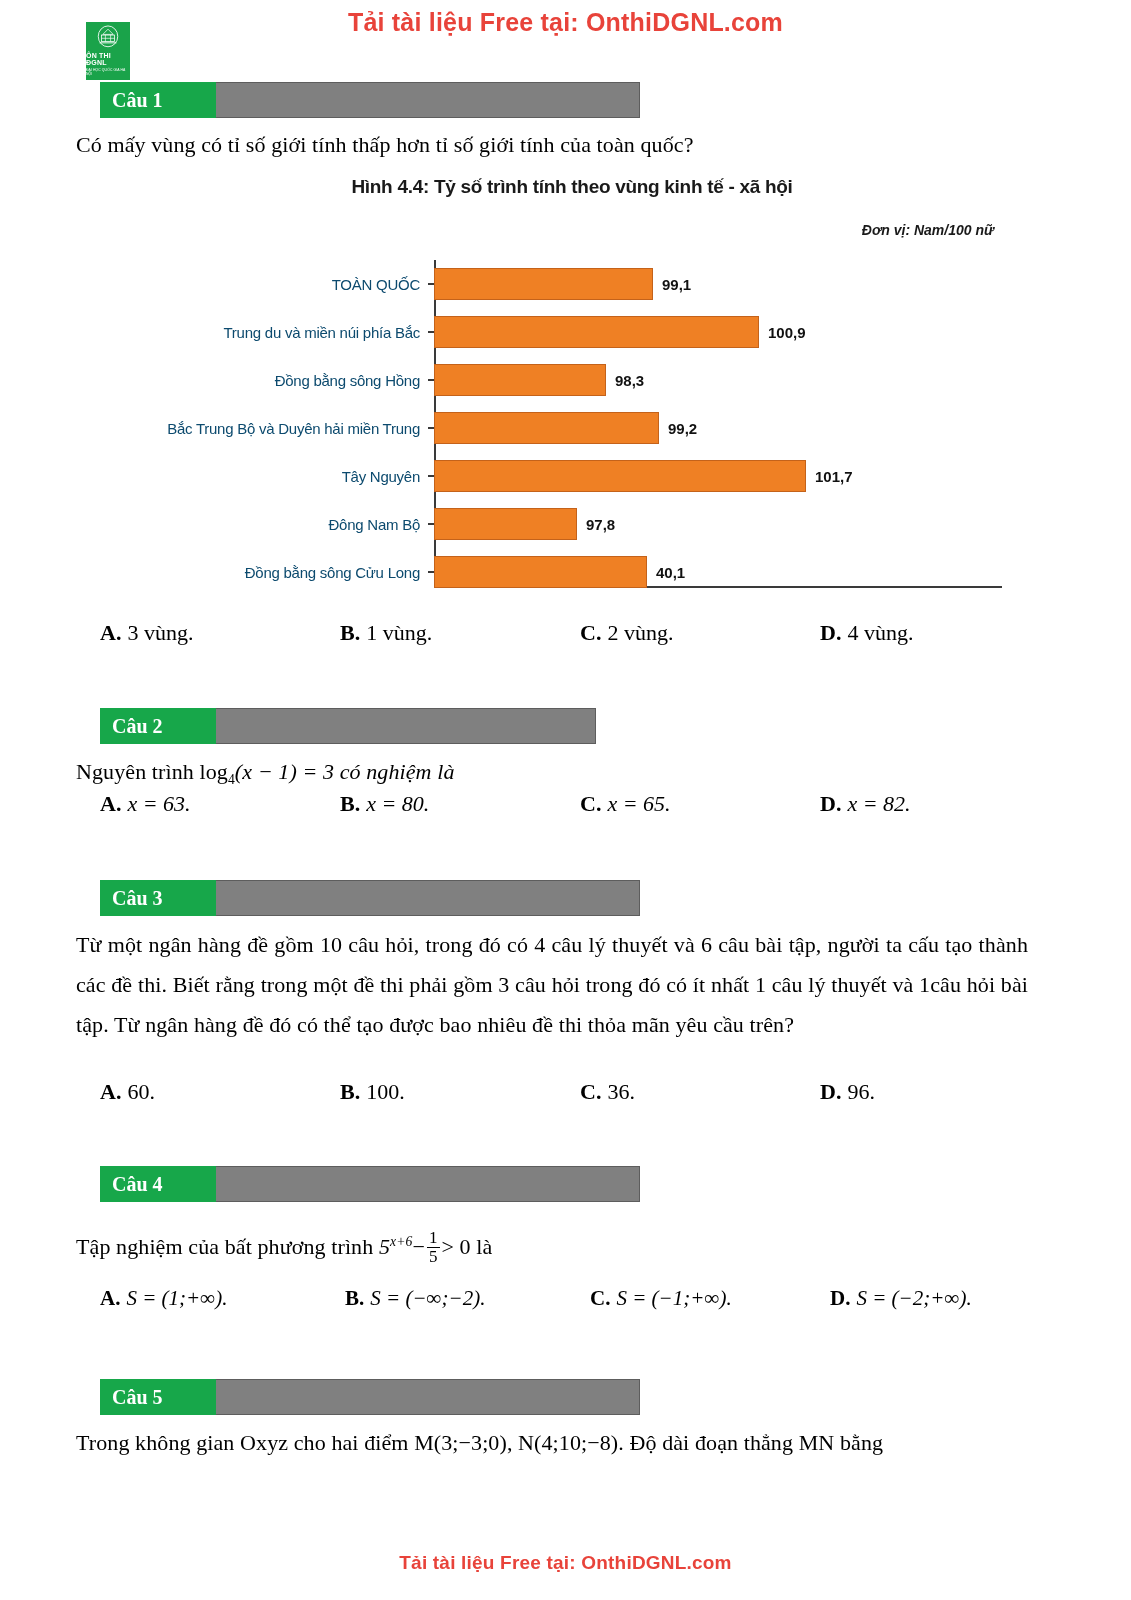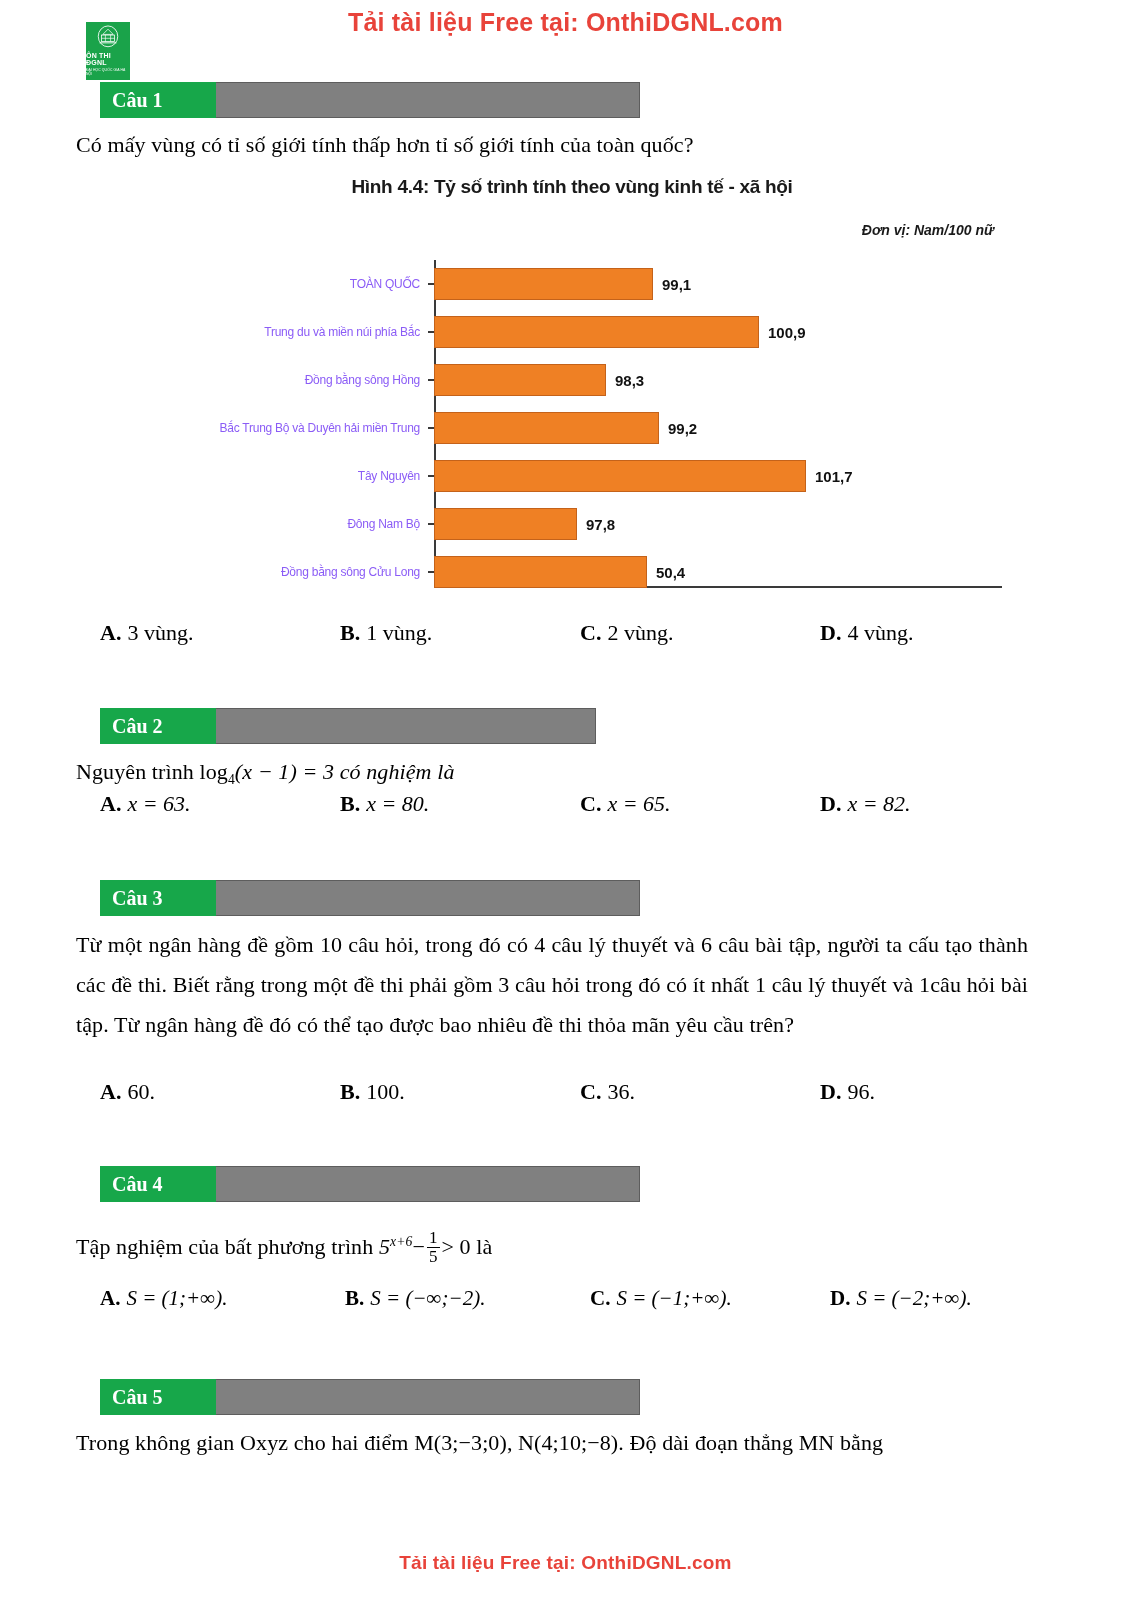--- a/index.html
+++ b/index.html
@@ -186,22 +186,22 @@
     right: 0;
     display: flex;
     align-items: center;
   }
   .row .cat {
     width: 286px;
     text-align: right;
     padding-right: 8px;
     box-sizing: border-box;
     font-family: "Liberation Sans", "DejaVu Sans", sans-serif;
-    font-size: 12px;
-    color: #8b5cf6;
+    font-size: 15px;
+    color: #0c4a6e;
     letter-spacing: -.25px;
     white-space: nowrap;
   }
   .row .tick {
     width: 6px;
     height: 2px;
     background: #3a3a3a;
     margin-right: 0px;
   }
   .row .barwrap { display: flex; align-items: center; }
@@ -305,21 +305,21 @@
         <div class="bar" style="width:143px;"></div>
         <div class="val">97,8</div>
       </div>
     </div>
 
     <div class="row" style="top:288px;">
       <div class="cat">Đồng bằng sông Cửu Long</div>
       <div class="tick"></div>
       <div class="barwrap">
         <div class="bar" style="width:213px;"></div>
-        <div class="val">50,4</div>
+        <div class="val">40,1</div>
       </div>
     </div>
   </div>
 </div>
 
 <div class="answers" style="left:100px; top:620px; width:880px;">
   <div class="opt" style="width:240px;">
     <span class="lab">A.</span>
     <span class="val">3 vùng.</span>
   </div>

